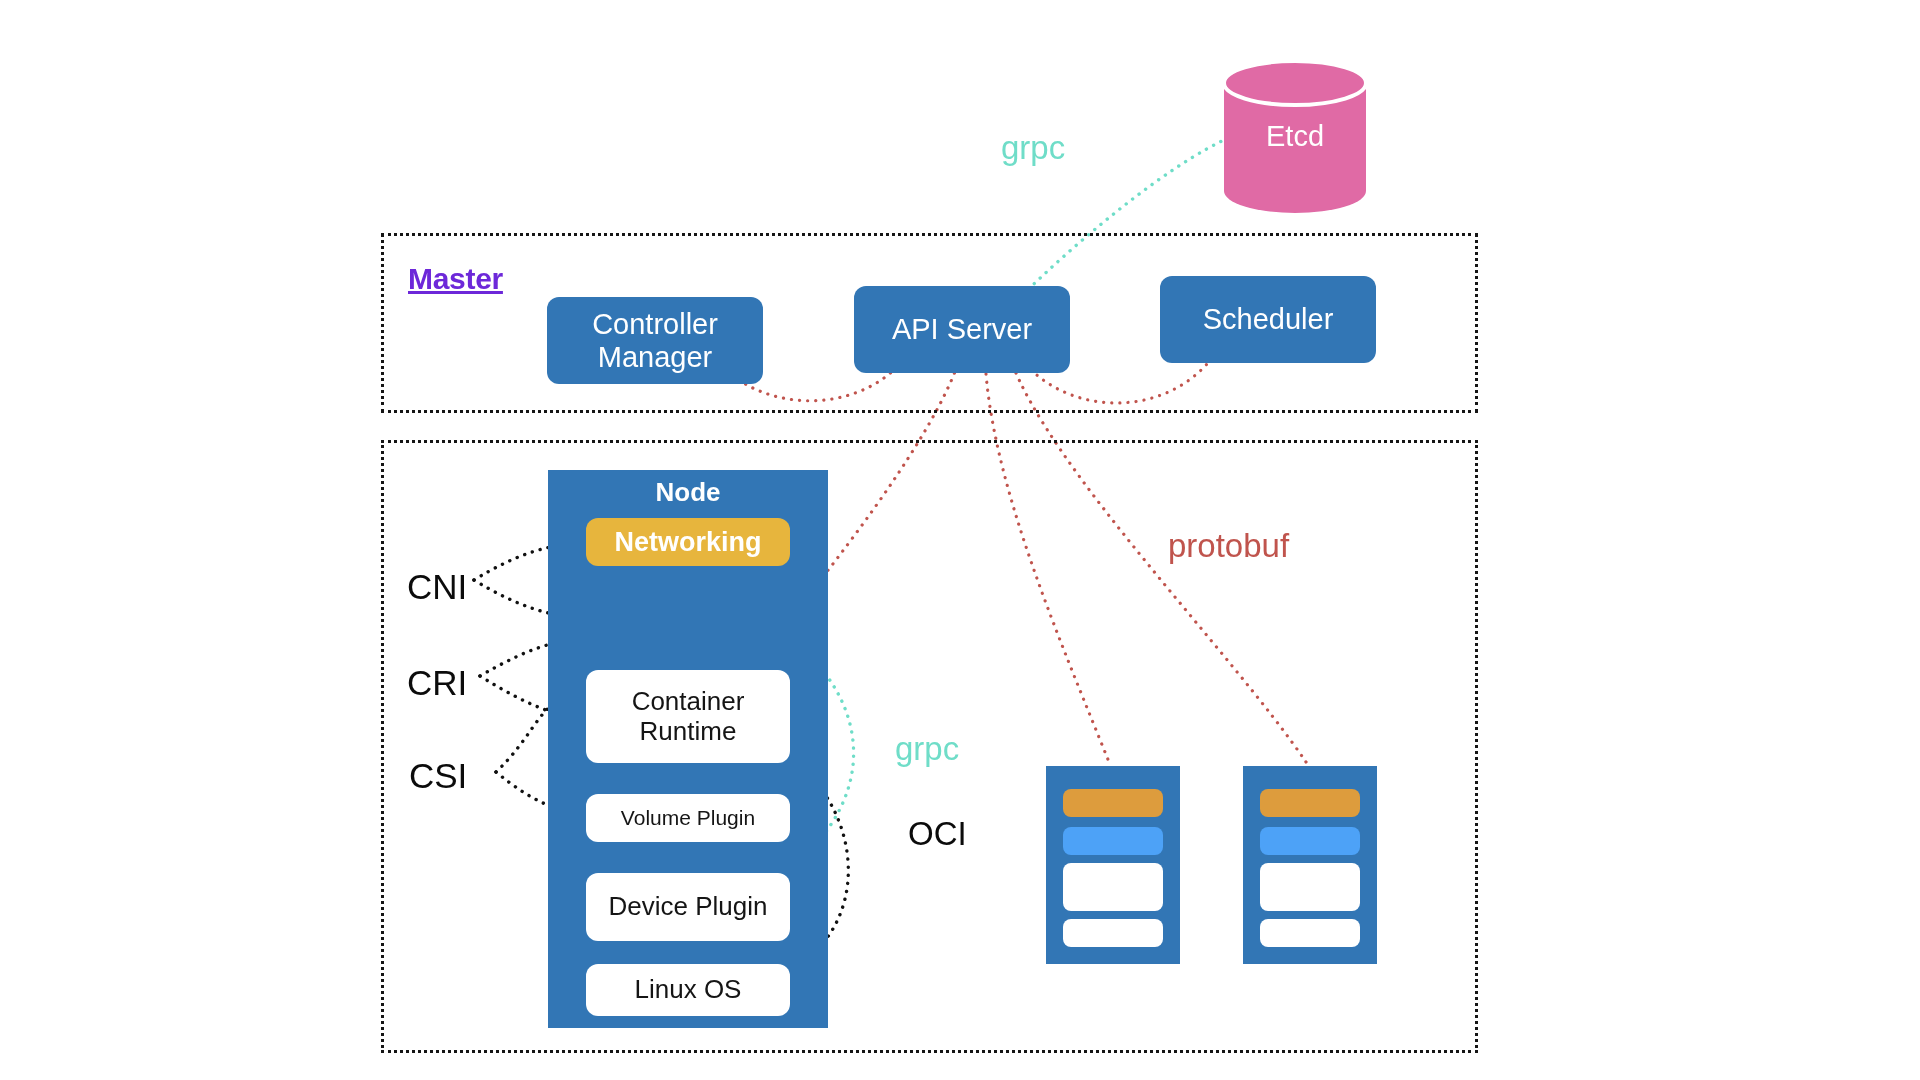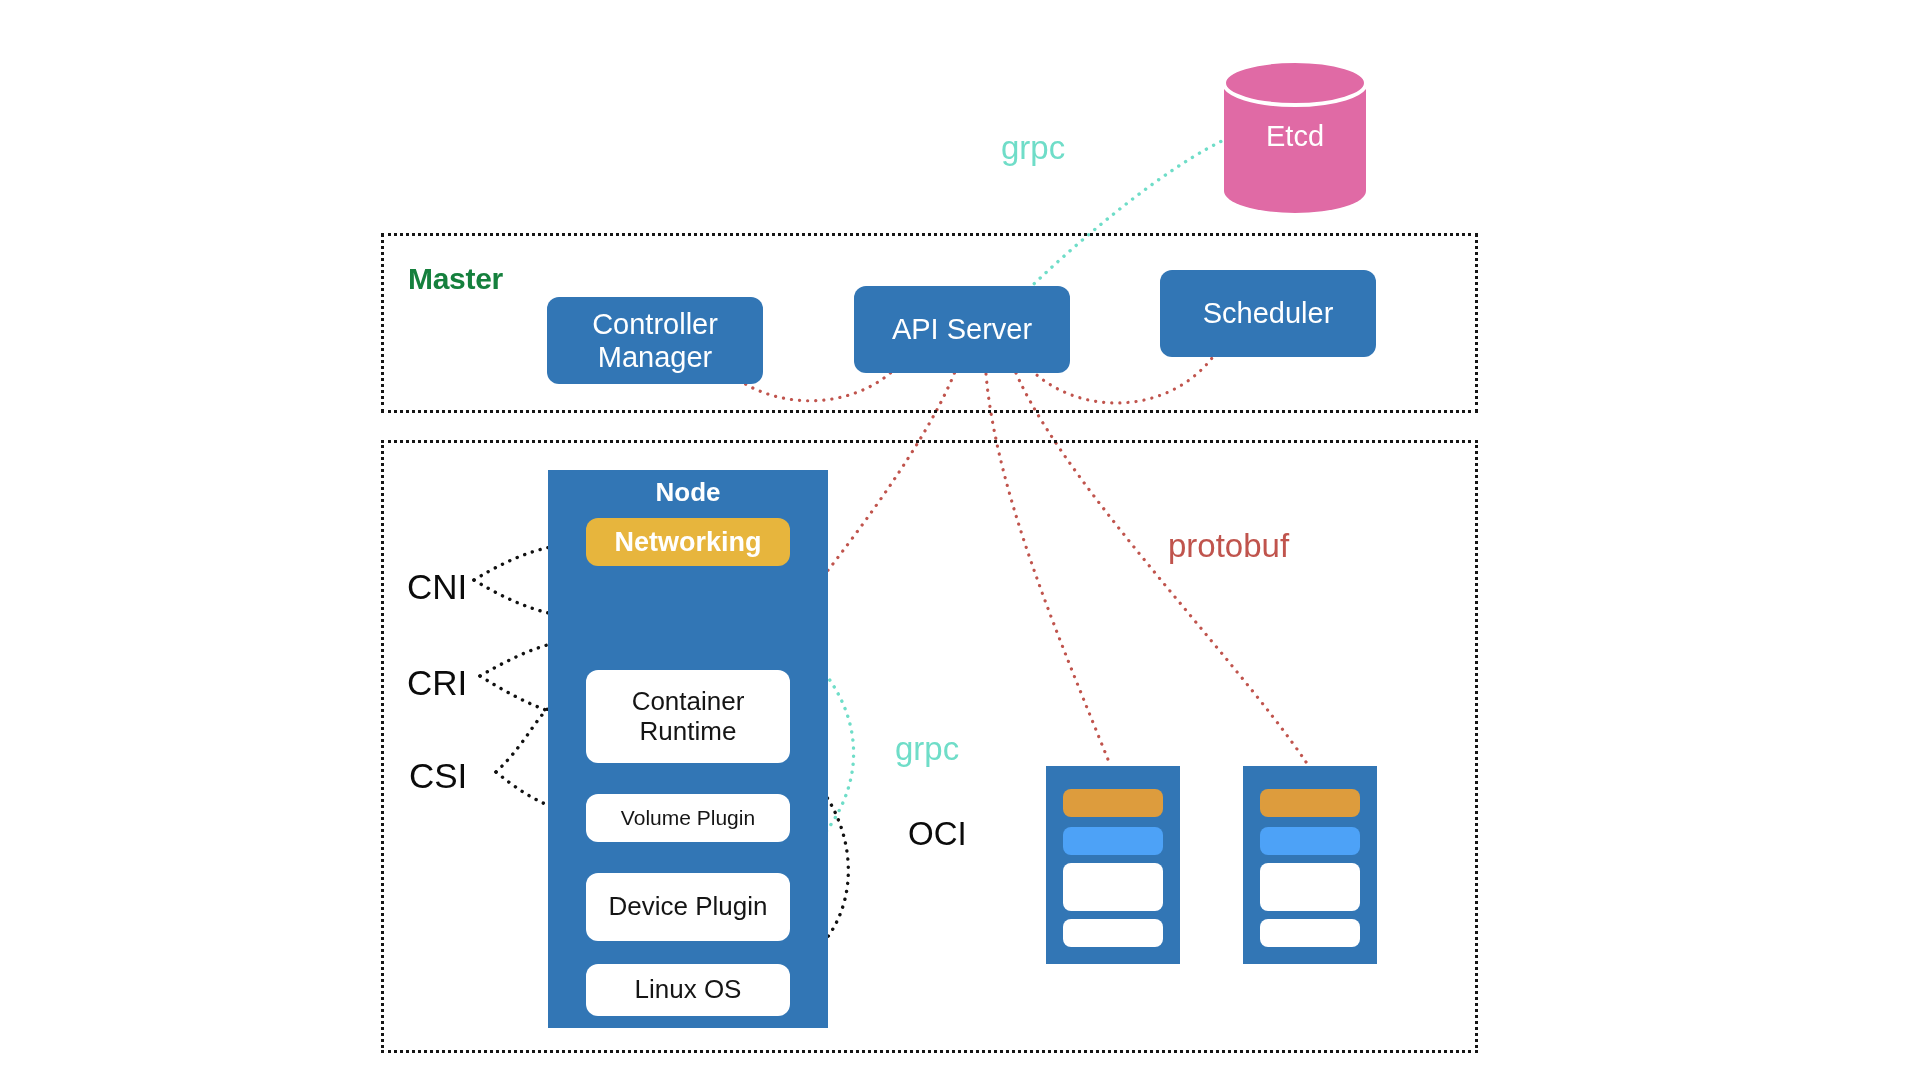--- a/index.html
+++ b/index.html
@@ -28,40 +28,41 @@
     box-sizing: border-box;
     background: transparent;
   }
 
   
   #master-group { left: 381px; top: 233px; width: 1097px; height: 180px; }
   #master-label {
     left: 408px; top: 262px;
     font-size: 30px;
     font-weight: bold;
-    color: #15803d;
+    color: #6d28d9;
     letter-spacing: -0.3px;
+    text-decoration: underline;
   }
 
   
   .master-box {
     background: #3276b5;
     border-radius: 12px;
     color: #ffffff;
     display: flex;
     align-items: center;
     justify-content: center;
     text-align: center;
     font-size: 29px;
     line-height: 1.12;
     box-sizing: border-box;
   }
   #box-controller-manager { left: 547px; top: 270px; width: 216px; height: 87px; margin-top: 27px; }
   #box-api-server        { left: 854px; top: 270px; width: 216px; height: 87px; margin-top: 16px; }
-  #box-scheduler         { left: 1160px; top: 270px; width: 216px; height: 87px; }
+  #box-scheduler         { left: 1160px; top: 276px; width: 216px; height: 87px; }
 
   
   #node-group { left: 381px; top: 440px; width: 1097px; height: 613px; }
 
   
   #node-column {
     left: 548px; top: 470px; width: 280px; height: 558px;
     background: #3276b5;
   }
   #node-title {

